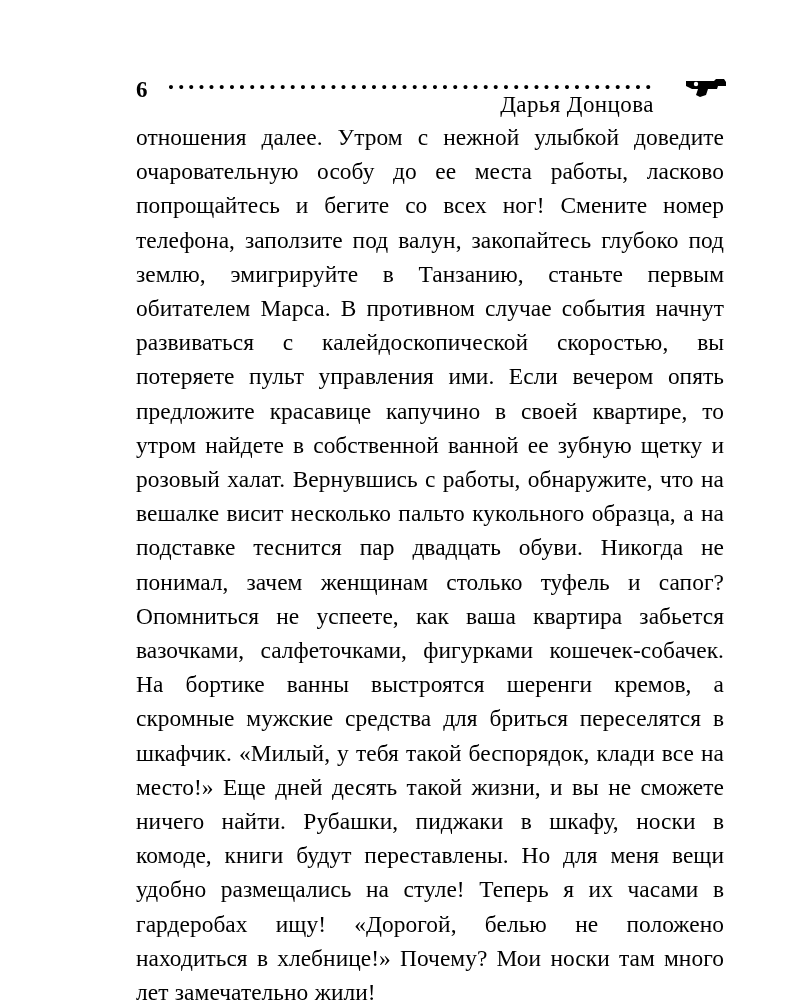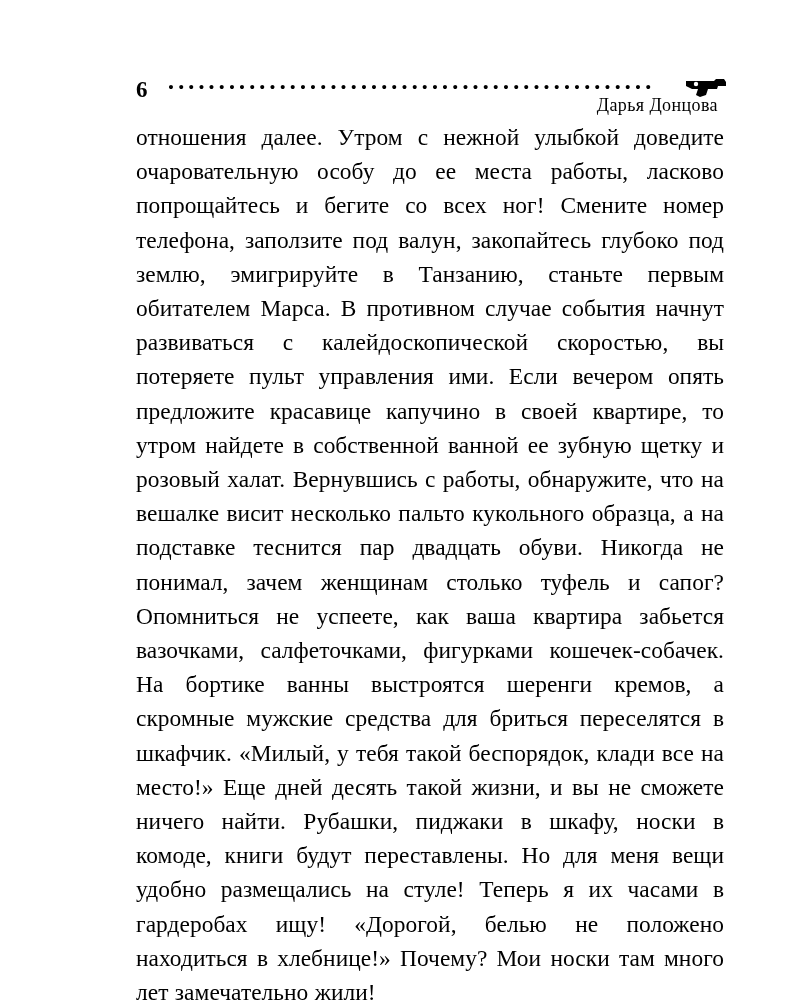--- a/index.html
+++ b/index.html
@@ -59,23 +59,23 @@
     letter-spacing: 4.2px;
     color: #000000;
     line-height: 8px;
   }
 
   .author {
     position: absolute;
     left: 300px;
     top: 22px;
     width: 282px;
-    text-align: right;
+    text-align: center;
     font-family: "Liberation Serif", serif;
-    font-size: 18px;
+    font-size: 23px;
     line-height: 22px;
     color: #000000;
     letter-spacing: 0.4px;
   }
 
   .gun-mark {
     position: absolute;
     right: 0;
     top: 5px;
     width: 44px;

